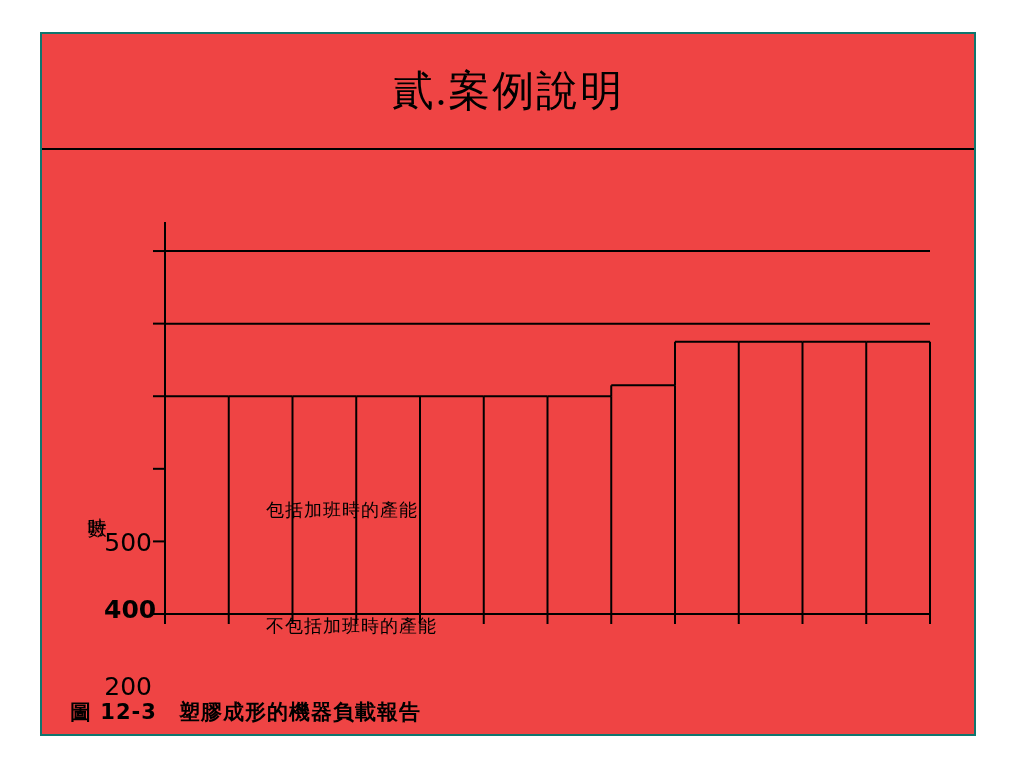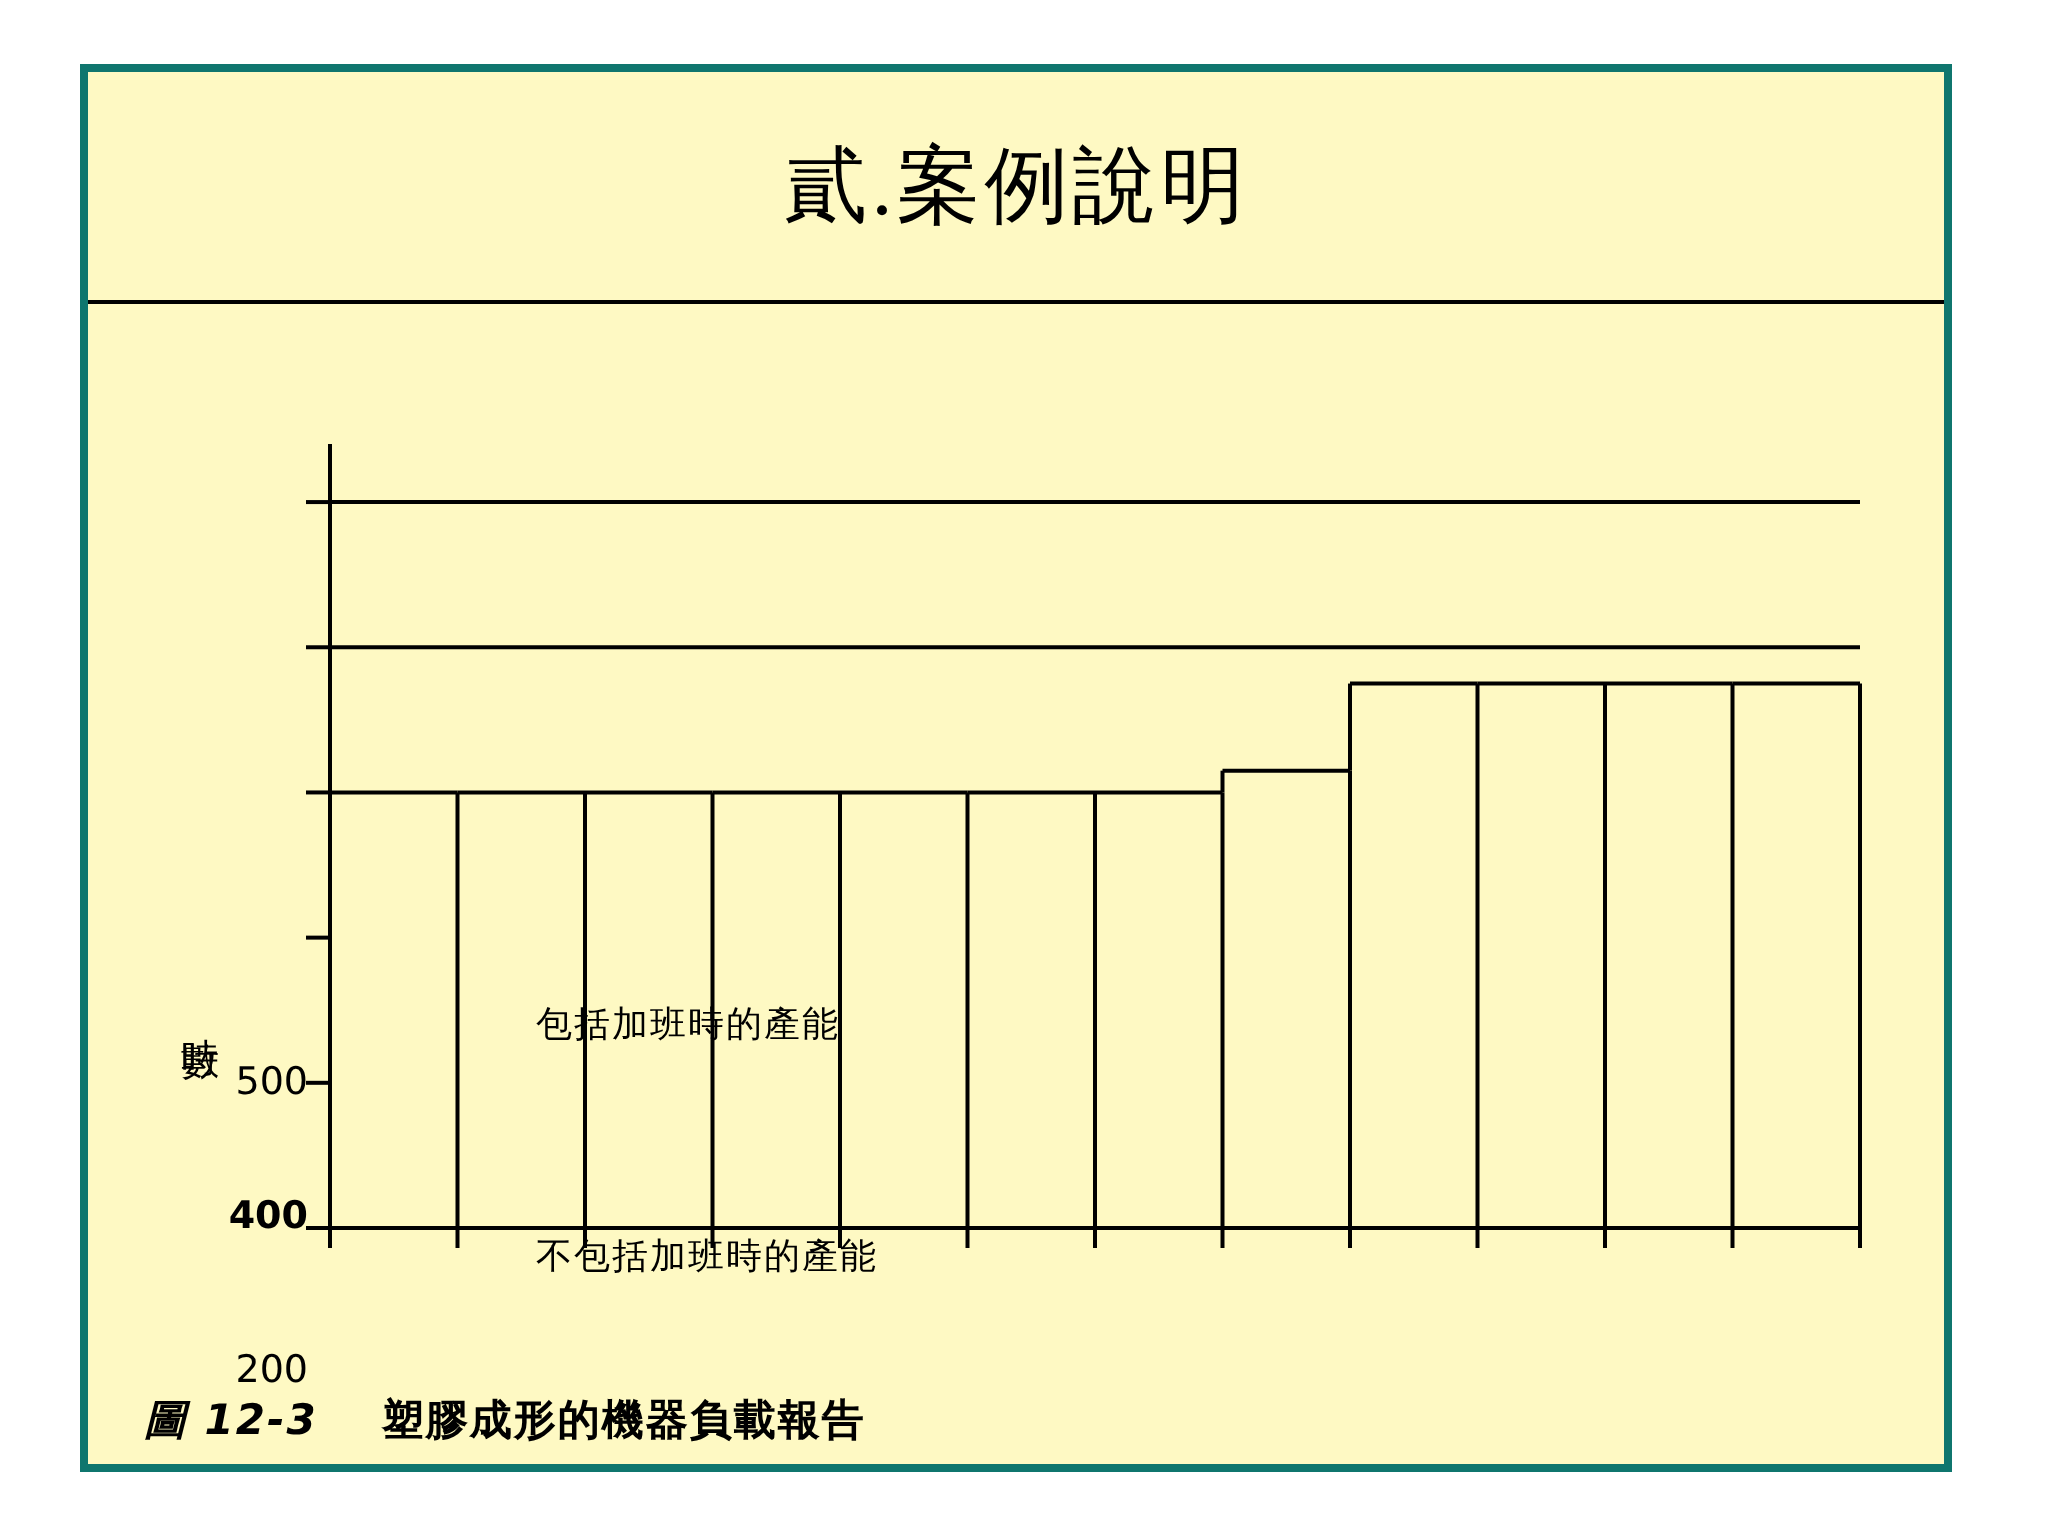--- a/index.html
+++ b/index.html
@@ -13,23 +13,23 @@
   body {
     font-family: "Liberation Serif", serif;
     color: #000000;
   }
   #slide {
     position: absolute;
     left: 40px;
     top: 32px;
     width: 936px;
     height: 704px;
-    border: 4px solid #0f766e;
+    border: 2px solid #0f766e;
     box-sizing: border-box;
-    background: #fef9c3;
+    background: #ef4444;
   }
   #title-bar {
     height: 116px;
     border-bottom: 2px solid #000;
     display: flex;
     align-items: center;
     justify-content: center;
     box-sizing: border-box;
   }
   #title-text {
@@ -47,33 +47,33 @@
   }
   #caption {
     position: absolute;
     left: 28px;
     bottom: 8px;
     font-size: 21px;
     font-weight: bold;
     font-family: "DejaVu Sans", sans-serif;
     letter-spacing: 1px;
   }
-  #caption .cap-num { margin-right: 32px; font-style: italic; }
+  #caption .cap-num { margin-right: 22px; }
   .axis-label-y {
     position: absolute;
     left: 42px;
     top: 352px;
     font-size: 19px;
     writing-mode: vertical-rl;
     text-orientation: upright;
     letter-spacing: 2px;
   }
   .ytick {
     position: absolute;
-    font-size: 19px;
+    font-size: 25px;
     font-family: "DejaVu Sans", sans-serif;
     text-align: right;
     width: 48px;
   }
   .cap-line-label {
     position: absolute;
     font-size: 18px;
     letter-spacing: 1px;
   }
   svg { position: absolute; left: 0; top: 0; }

